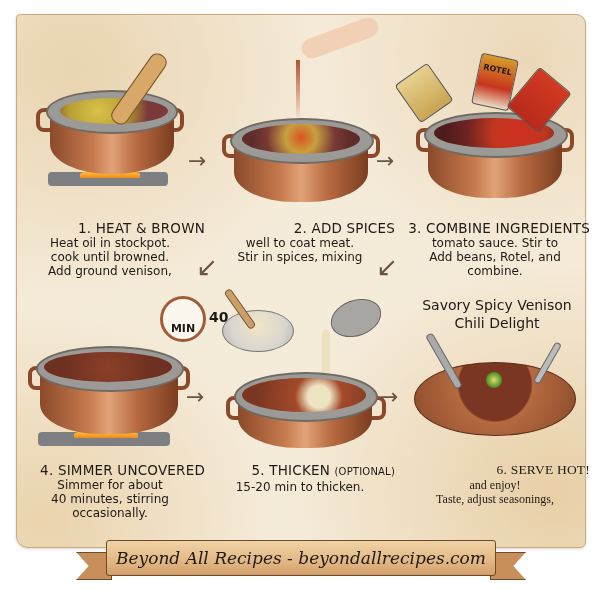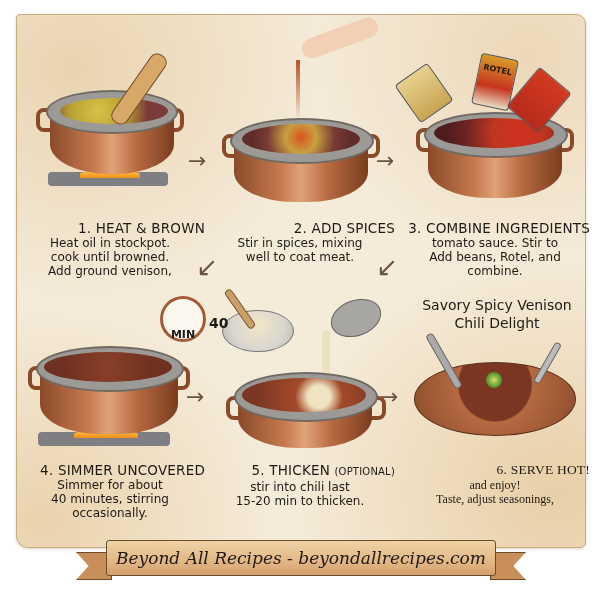--- a/index.html
+++ b/index.html
@@ -16,21 +16,21 @@
   .step-title .opt{font-size:10px;}
   .step-text{font-size:12px;line-height:14px;}
   .arrow{position:absolute;color:#6b5444;font-size:22px;line-height:22px;}
   .pot{position:absolute;border-radius:0 0 60px 60px/0 0 30px 30px;background:linear-gradient(90deg,#8a4a2a,#c77a4e 35%,#e2a278 50%,#b86a40 70%,#7a3d20);}
   .rim{position:absolute;border-radius:50%;background:#9c9a96;border:2px solid #6f6a64;}
   .fill{position:absolute;border-radius:50%;}
   .handle{position:absolute;width:18px;height:16px;border:4px solid #8a4a2a;border-radius:8px;}
   .burner{position:absolute;background:#7d7f82;border-radius:4px;}
   .flame{position:absolute;height:8px;border-radius:50% 50% 0 0;background:linear-gradient(#ffcf4a,#f08a1a);}
   .timer{position:absolute;left:160px;top:296px;width:40px;height:40px;border-radius:50%;border:3px solid #a35a36;background:#fbf6ee;text-align:center;font-weight:bold;color:#1f1a16;}
-  .timer .n{font-size:14px;line-height:15px;margin-top:17px;padding-left:46px;}
+  .timer .n{font-size:14px;line-height:15px;margin-top:11px;padding-left:46px;}
   .timer .u{font-size:11px;line-height:8px;}
   .dish-title{position:absolute;left:412px;top:296px;width:170px;text-align:center;font-size:14px;line-height:18px;color:#1f1a16;}
   .banner{position:absolute;left:106px;top:540px;width:388px;height:34px;background:linear-gradient(#f0d3a6,#e2b784 60%,#d3a06c);border:1.5px solid #6c4a2c;border-radius:3px;text-align:center;}
   .banner span{font-family:"DejaVu Serif",serif;font-style:italic;font-size:17px;line-height:34px;color:#1f1a16;}
   .tail{position:absolute;top:552px;width:34px;height:26px;background:#c98f5a;border:1.5px solid #6c4a2c;}
   .tail.l{left:76px;clip-path:polygon(0 0,100% 0,100% 100%,0 100%,35% 50%);}
   .tail.r{left:490px;clip-path:polygon(0 0,100% 0,65% 50%,100% 100%,0 100%);}
   .can{position:absolute;border-radius:4px;border:1px solid #555;}
   .spoon{position:absolute;background:#d7a868;border:1px solid #7b5230;border-radius:8px;}
 </style>
@@ -120,38 +120,37 @@
 </div>
 
 <div class="step" style="left:15px;top:220px;">
   <div class="step-title">1. HEAT &amp; BROWN</div>
   <div class="step-text">Heat oil in stockpot.</div>
   <div class="step-text">cook until browned.</div>
   <div class="step-text">Add ground venison,</div>
 </div>
 <div class="step" style="left:205px;top:220px;">
   <div class="step-title">2. ADD SPICES</div>
+  <div class="step-text">well to coat meat.</div>
   <div class="step-text">Stir in spices, mixing</div>
-  <div class="step-text">well to coat meat.</div>
 </div>
 <div class="step" style="left:400px;top:220px;">
   <div class="step-title">3. COMBINE INGREDIENTS</div>
   <div class="step-text">tomato sauce. Stir to</div>
   <div class="step-text">Add beans, Rotel, and</div>
   <div class="step-text">combine.</div>
 </div>
 <div class="step" style="left:15px;top:462px;">
   <div class="step-title">4. SIMMER UNCOVERED</div>
   <div class="step-text">Simmer for about</div>
   <div class="step-text">40 minutes, stirring</div>
   <div class="step-text">occasionally.</div>
 </div>
 <div class="step" style="left:205px;top:462px;">
   <div class="step-title"><span>5. THICKEN</span> <span class="opt">(OPTIONAL)</span></div>
-  <div class="step-text">stir into chili last</div>
   <div class="step-text">15-20 min to thicken.</div>
 </div>
 <div class="step" style="left:400px;top:462px;font-family:Liberation Serif, serif;">
   <div class="step-title">6. SERVE HOT!</div>
   <div class="step-text">and enjoy!</div>
   <div class="step-text">Taste, adjust seasonings,</div>
 </div>
 
 <div class="tail l"></div>
 <div class="tail r"></div>

